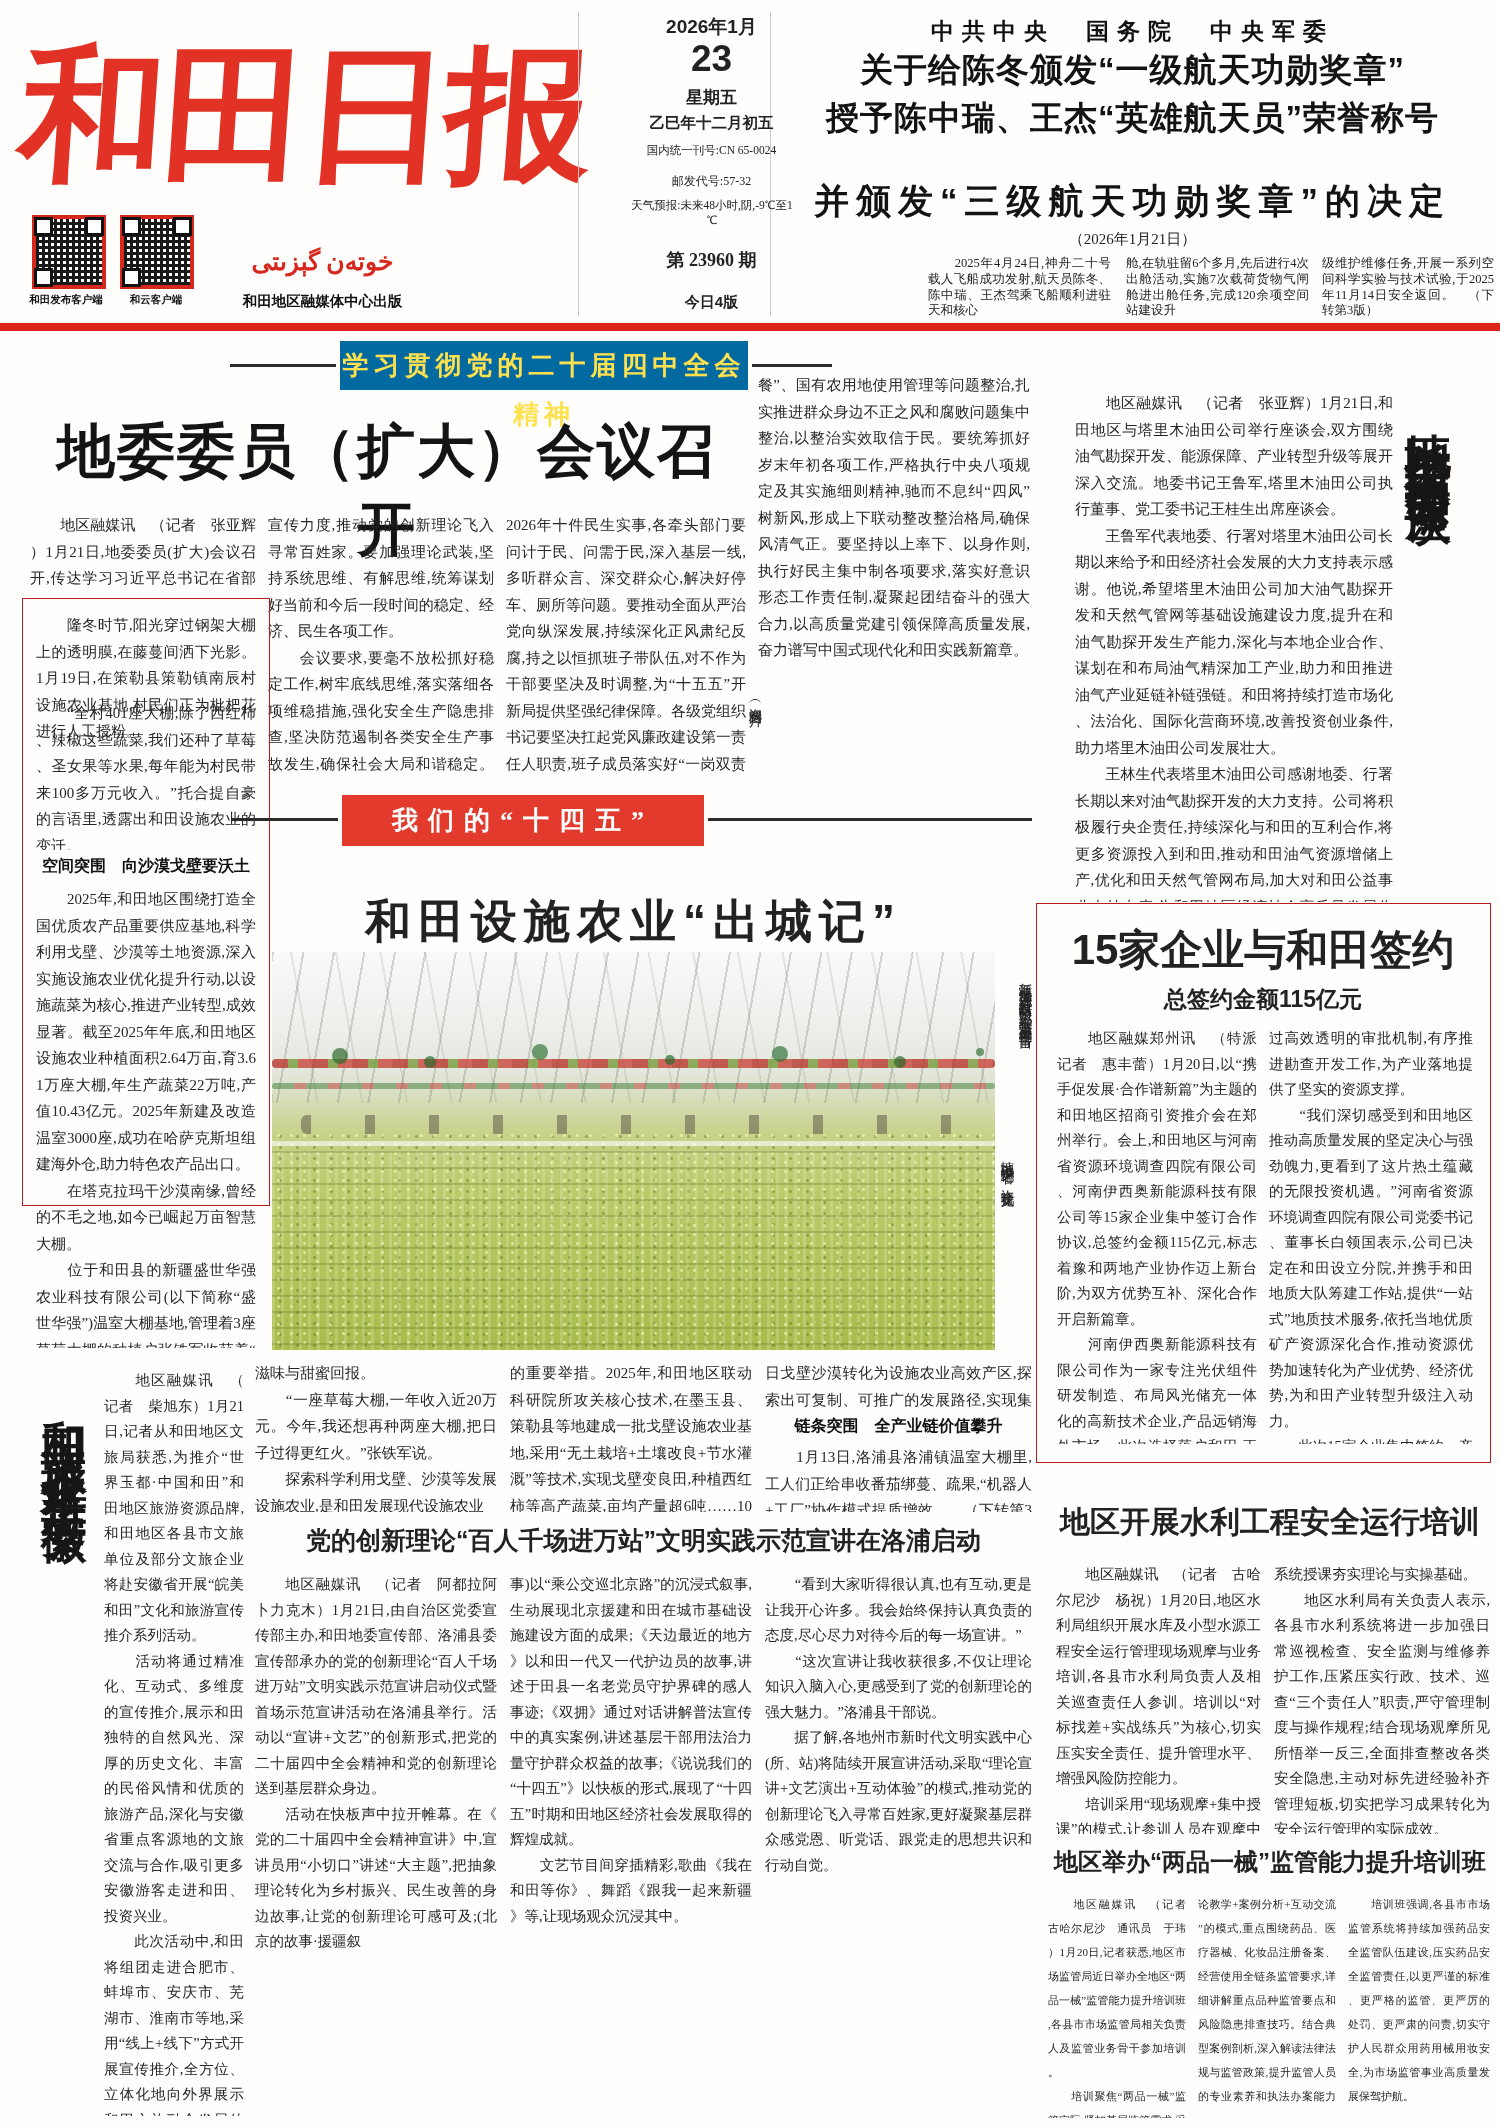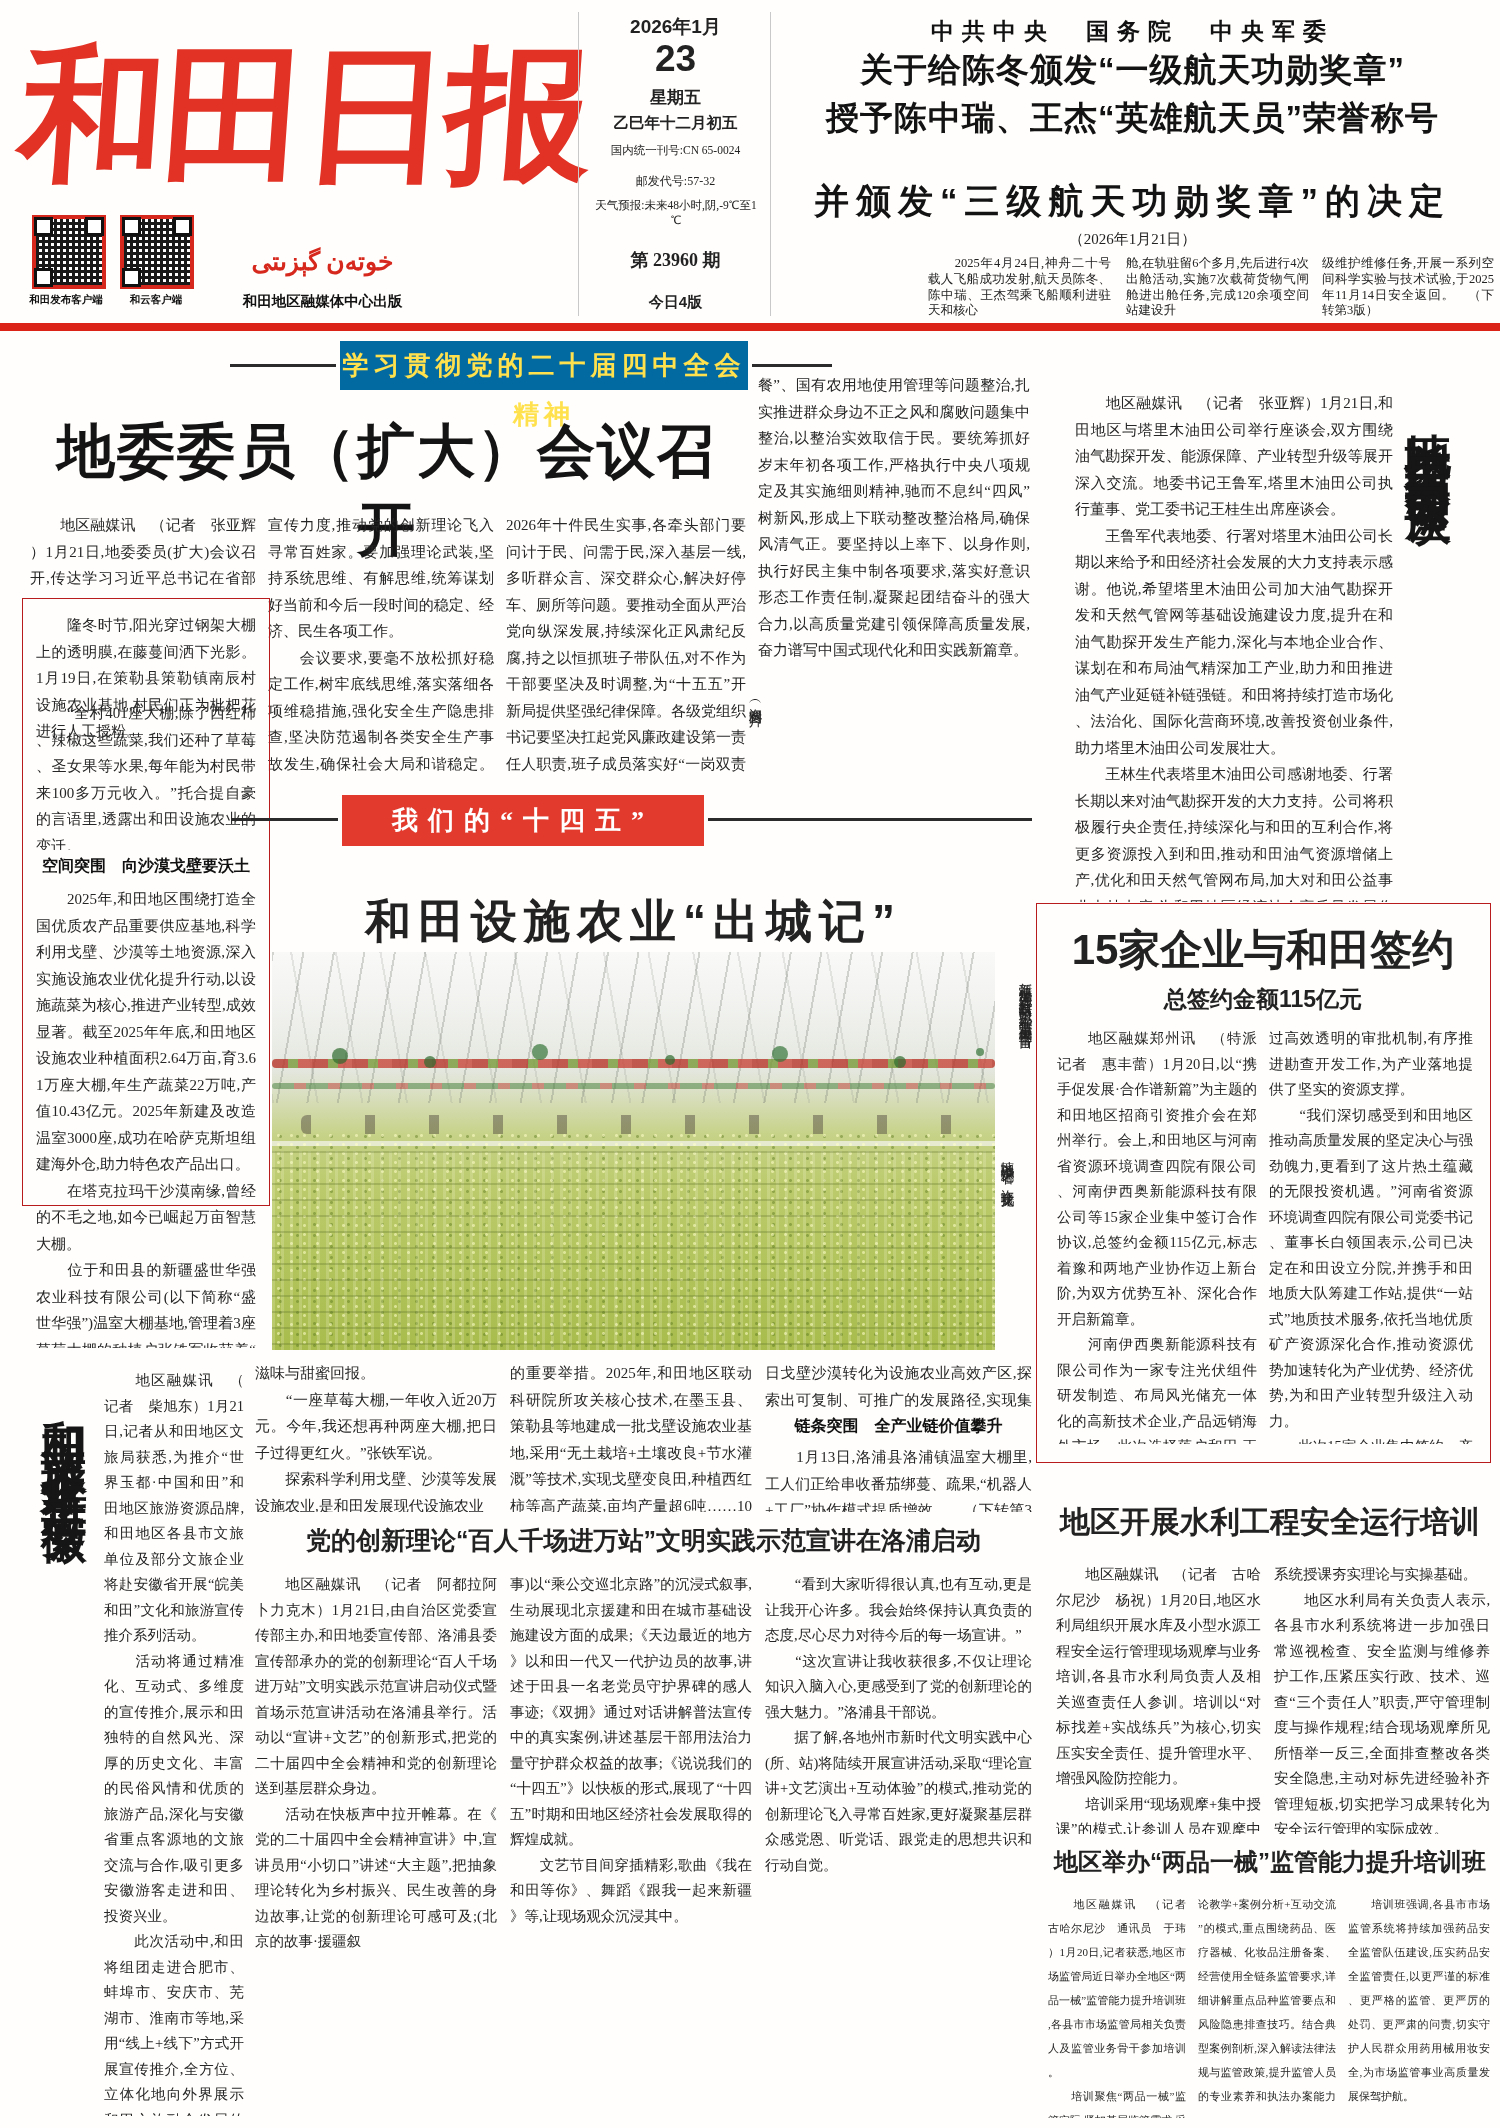--- a/index.html
+++ b/index.html
@@ -15,21 +15,21 @@
             letter-spacing:-4px;transform:skewX(-4deg);white-space:nowrap;}
   .qr{width:66px;height:66px;border:4px solid #d7281d;background:
       repeating-linear-gradient(0deg,#191919 0 3px,transparent 3px 6px),
       repeating-linear-gradient(90deg,#191919 0 3px,#ffffff 3px 6px);}
   .qf{position:absolute;width:13px;height:13px;border:3px solid #111;background:#fff;}
   .qrlabel{font-size:10.5px;font-weight:bold;text-align:center;width:92px;color:#111;}
   .uyghur{font-size:25px;font-weight:bold;color:#d6281c;text-align:center;}
   .publisher{font-size:14.5px;font-weight:bold;color:#111;text-align:center;}
   .vrule{width:1px;background:#c9c9c9;}
   
-  .dateblock div{text-align:center;}
+  .dateblock div{text-align:center;margin-left:36px;}
   
   .dec-kicker{font-size:23px;font-weight:900;letter-spacing:8px;color:#111;}
   .dec-h{font-size:33px;font-weight:900;color:#131313;letter-spacing:1px;}
   .dec-h3{font-size:35px;letter-spacing:7px;}
   .dec-date{font-size:15px;color:#222;}
   .smallbody{font-size:12.5px;line-height:15.8px;}
   
   .redrule{background:#dc2317;}
   .bannerline{height:3px;background:#2b2b2b;}
   .banner{background:#0369a1;color:#ffe14d;font-weight:700;font-size:26px;

